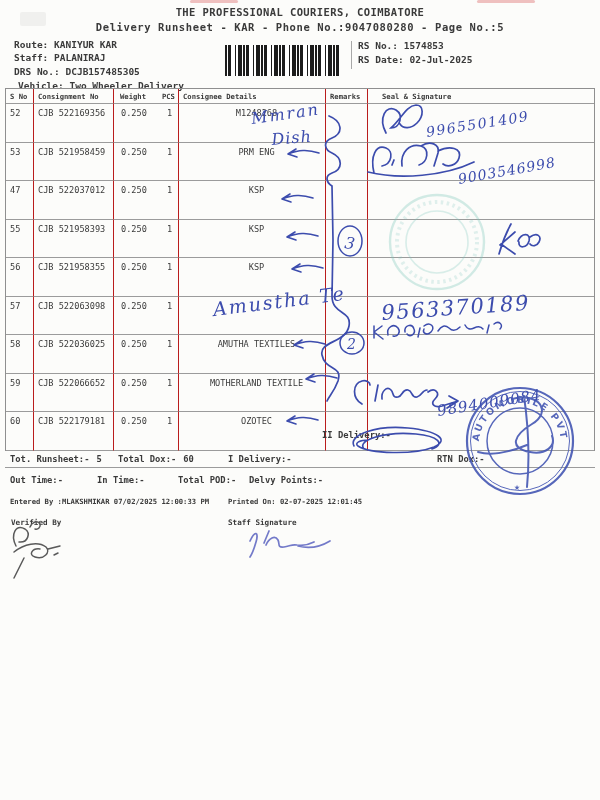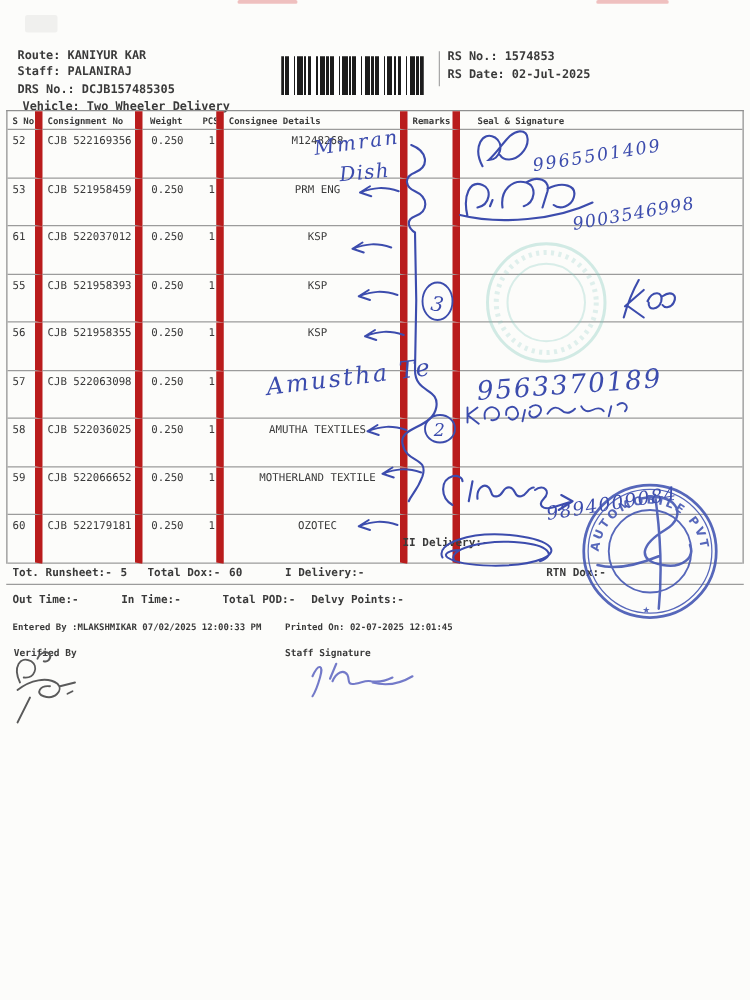--- a/index.html
+++ b/index.html
@@ -14,21 +14,21 @@
   .barcode{left:225px;top:45px;width:114px;height:31px;
     background:repeating-linear-gradient(90deg,#1c1c1c 0 2px,#fff 2px 3px,#1c1c1c 3px 6px,#fff 6px 10px,#1c1c1c 10px 11px,#fff 11px 13px,#1c1c1c 13px 17px,#fff 17px 18px);}
   .rs-div{left:351px;top:41px;width:1px;height:28px;background:#a8a8a8;}
   
   .tbl{position:absolute;left:5px;top:88px;width:590px;display:grid;
        grid-template-columns:28px 80px 65px 147px 42px 1fr;
        border:1px solid #8f8f8f;border-bottom:none;}
   .tr{display:contents;}
   .th{height:15px;font-size:7.2px;font-weight:bold;padding:3px 0 0 4px;}
   .td{height:38.5px;font-size:8.6px;padding:4px 0 0 4px;}
-  .th,.td{border-right:6px solid #b91c1c;border-bottom:1px solid #9b9b9b;white-space:pre;overflow:hidden;}
+  .th,.td{border-right:1px solid #b91c1c;border-bottom:1px solid #9b9b9b;white-space:pre;overflow:hidden;}
   .th:nth-child(6n),.td:nth-child(6n){border-right:none;}
   .wtcell{display:flex;gap:20px;padding-left:7px;}
   .wth{display:flex;gap:16px;padding-left:6px;}
   .conscell{padding-left:9px;text-align:center;}
   .sealh{padding-left:14px;}
   
   .totline{left:5px;top:467px;width:590px;height:1px;background:#9b9b9b;}
   .f1{font-size:8.8px;font-weight:bold;}
   .f2{font-size:7.2px;font-weight:bold;}
   .pair{display:flex;gap:7px;}
@@ -39,20 +39,22 @@
 </style>
 </head>
 <body>
 
 <div class="sheet">
 
   <div class="artifact" style="left:190px;top:0;width:48px;height:3px;background:rgba(225,120,120,.45);"></div>
   <div class="artifact" style="left:477px;top:0;width:58px;height:3px;background:rgba(225,120,120,.45);"></div>
   <div class="artifact" style="left:20px;top:12px;width:26px;height:14px;background:rgba(160,160,160,.12);"></div>
 
+  <div class="abs ctr t1">THE PROFESSIONAL COURIERS, COIMBATORE</div>
+  <div class="abs ctr t2">Delivery Runsheet - KAR - Phone No.:9047080280 - Page No.:5</div>
 
   <div class="abs info" style="left:14px;top:39px;">Route: KANIYUR KAR</div>
   <div class="abs info" style="left:14px;top:52px;">Staff: PALANIRAJ</div>
   <div class="abs info" style="left:14px;top:66px;">DRS No.: DCJB157485305</div>
   <div class="abs info" style="left:18px;top:80px;">Vehicle: Two Wheeler Delivery</div>
 
   <div class="abs barcode"></div>
   <div class="abs rs-div"></div>
   <div class="abs info" style="left:358px;top:40px;">RS No.: 1574853</div>
   <div class="abs info" style="left:358px;top:54px;">RS Date: 02-Jul-2025</div>
@@ -77,21 +79,21 @@
     </div>
     <div class="tr">
       <div class="td">53</div>
       <div class="td">CJB 521958459</div>
       <div class="td wtcell"><span>0.250</span><span>1</span></div>
       <div class="td conscell">PRM ENG</div>
       <div class="td"></div>
       <div class="td"></div>
     </div>
     <div class="tr">
-      <div class="td">61</div>
+      <div class="td">47</div>
       <div class="td">CJB 522037012</div>
       <div class="td wtcell"><span>0.250</span><span>1</span></div>
       <div class="td conscell">KSP</div>
       <div class="td"></div>
       <div class="td"></div>
     </div>
     <div class="tr">
       <div class="td">55</div>
       <div class="td">CJB 521958393</div>
       <div class="td wtcell"><span>0.250</span><span>1</span></div>

